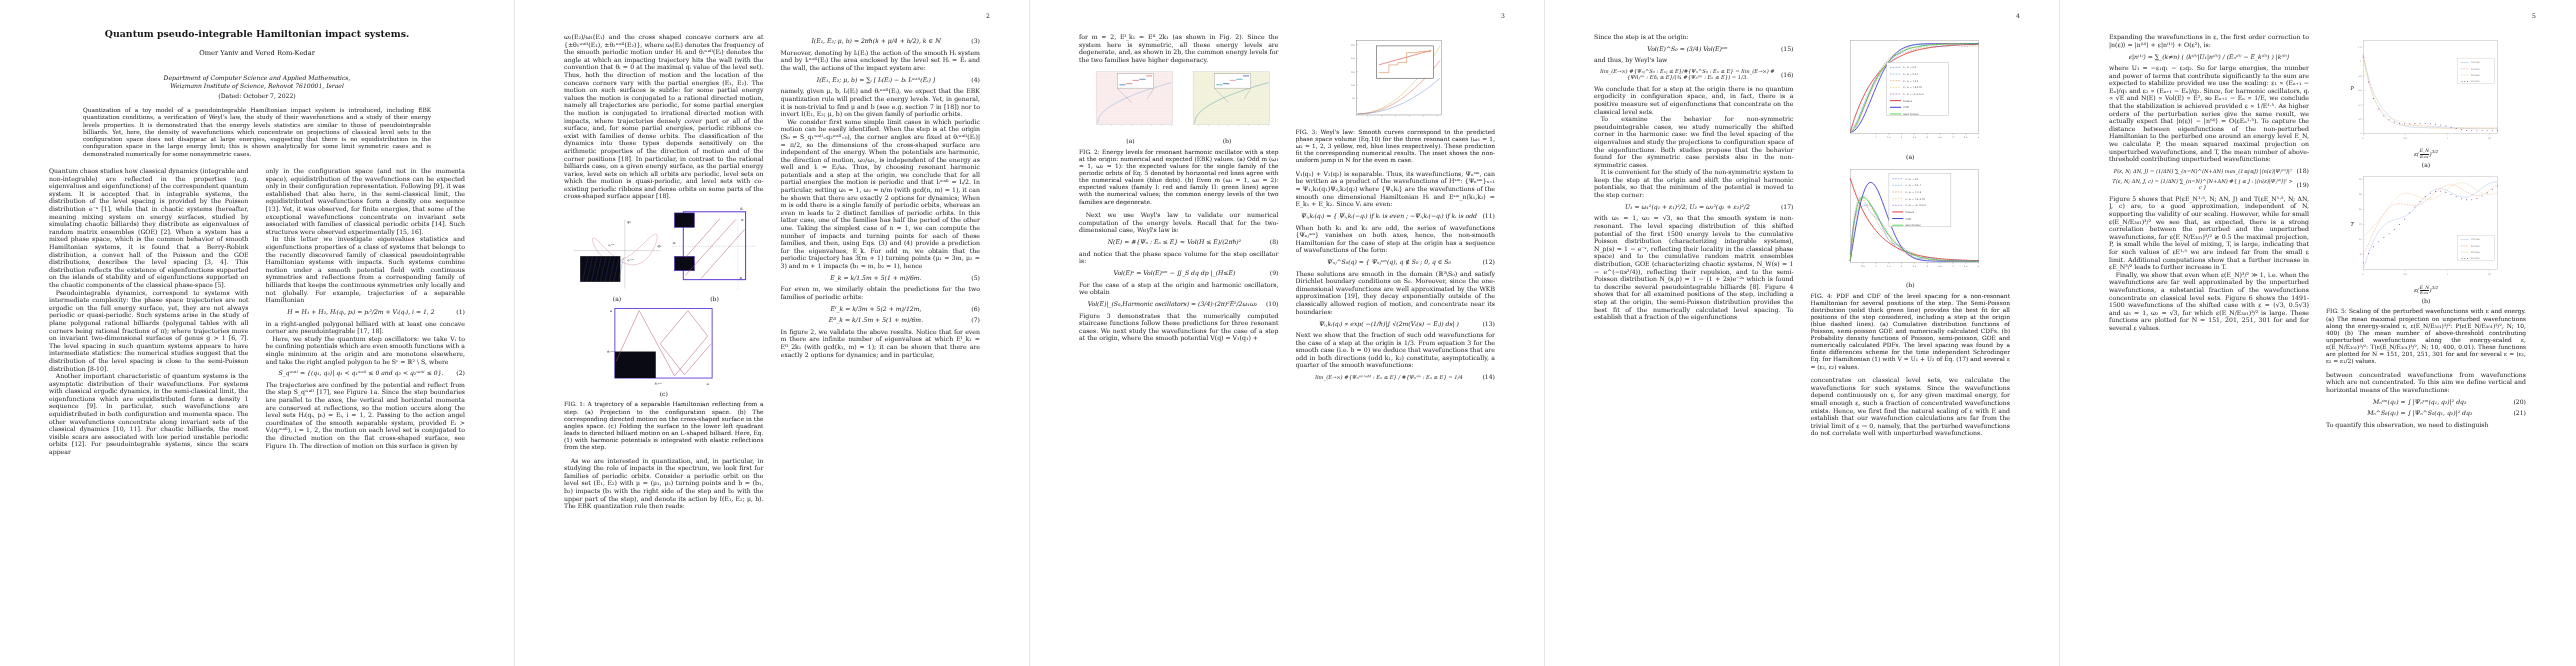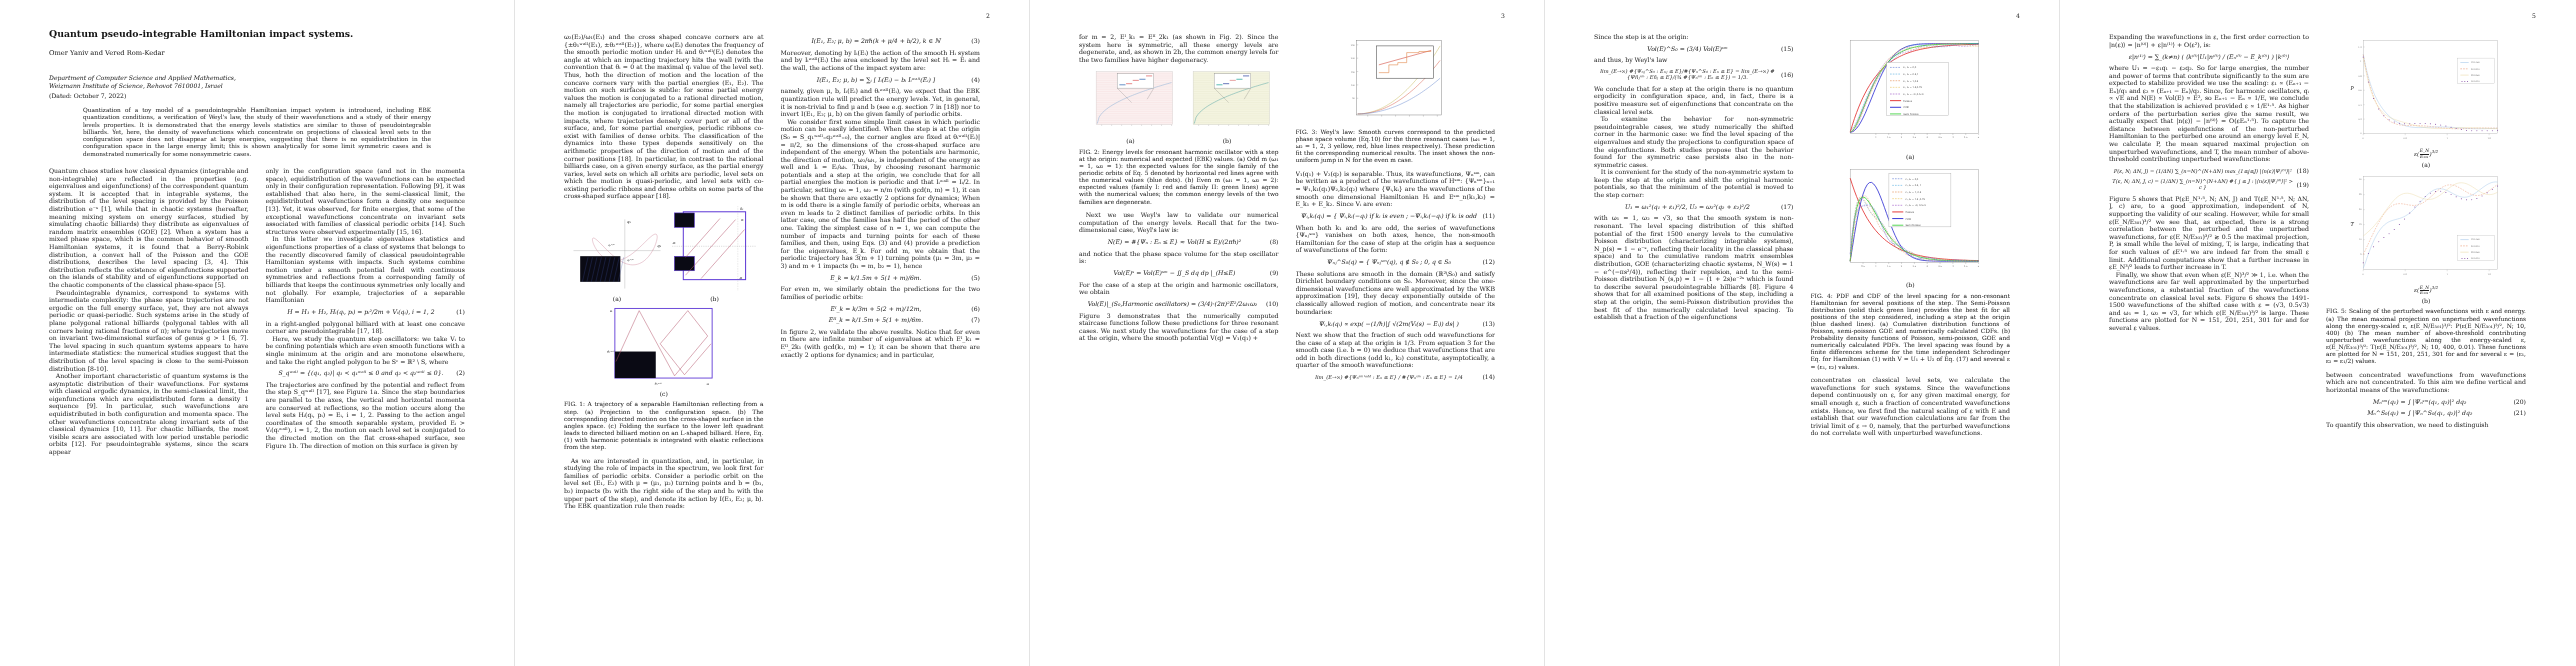--- a/index.html
+++ b/index.html
@@ -1,21 +1,21 @@
 <!DOCTYPE html>
 <html style="font-size:9px"><head>
 <meta charset="utf-8">
 <style>
   html,body{margin:0;padding:0;background:#ffffff;}
   body{width:2576px;height:667px;overflow:hidden;font-family:"DejaVu Serif",serif;color:#151515;}
   #paper{display:flex;width:2576px;height:667px;position:relative;background:#fff;}
   .page{width:515px;height:667px;position:relative;box-sizing:border-box;padding:13.3px 49px 11px 49px;background:#fff;border-right:0.6px solid #e3e3e3;overflow:hidden;}
   .page:last-child{border-right:none;}
   .pnum{position:absolute;top:12.2px;right:39px;font-size:6.1px;color:#222;}
-  .titleblock{text-align:left;margin-top:14.5px;}
+  .titleblock{text-align:center;margin-top:14.5px;}
   .title{font-size:9.4px;font-weight:bold;margin:0 0 10px 0;}
   .authors{font-size:6.7px;margin:0 0 17px 0;}
   .affil{font-size:6.1px;font-style:italic;margin:0 0 1.1px 0;}
   .dated{font-size:6.1px;margin:3.3px 0 7.8px 0;}
   .abstract{font-size:5.8px;line-height:7.3px;text-align:justify;margin:0 34px 9px 34px;}
   .cols{display:flex;gap:17px;position:absolute;left:49px;right:49px;top:33px;bottom:9px;overflow:hidden;}
   .page1 .cols{position:static;margin-top:2.2px;height:456px;}
   .col{width:200px;overflow:hidden;}
   .para{font-size:6.2px;line-height:7.6px;text-align:justify;margin:0;text-indent:6.7px;}
   .para.noind{text-indent:0;}

